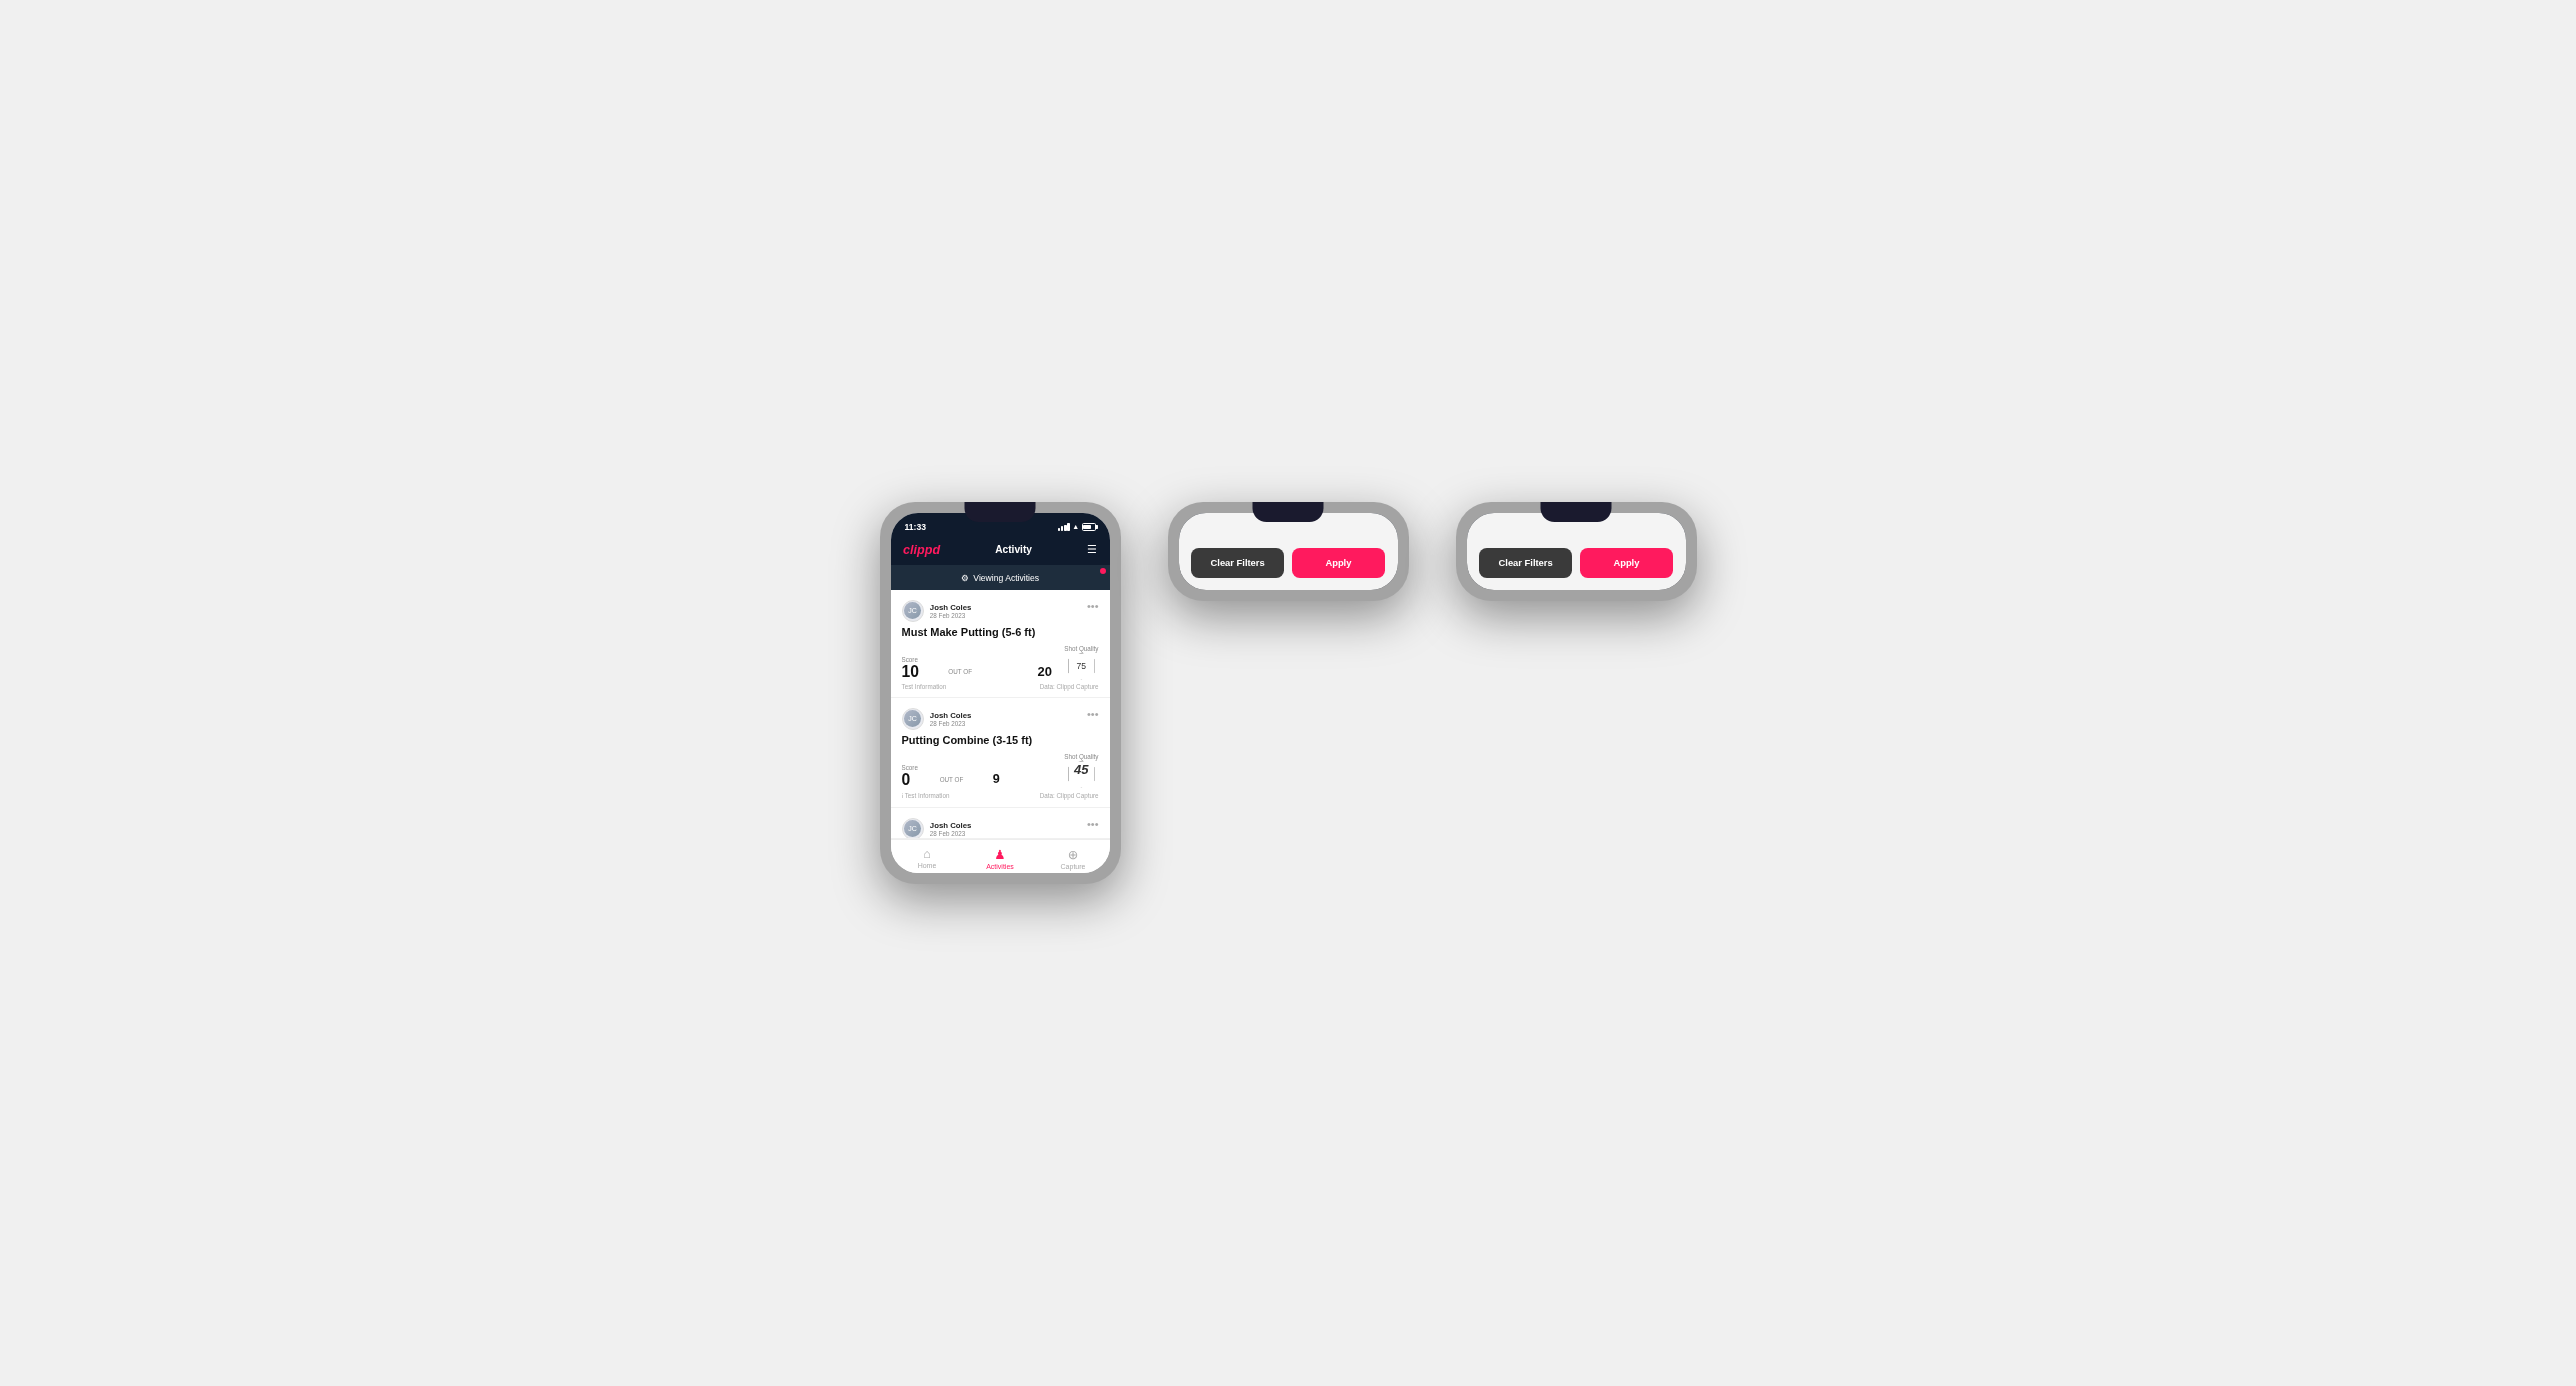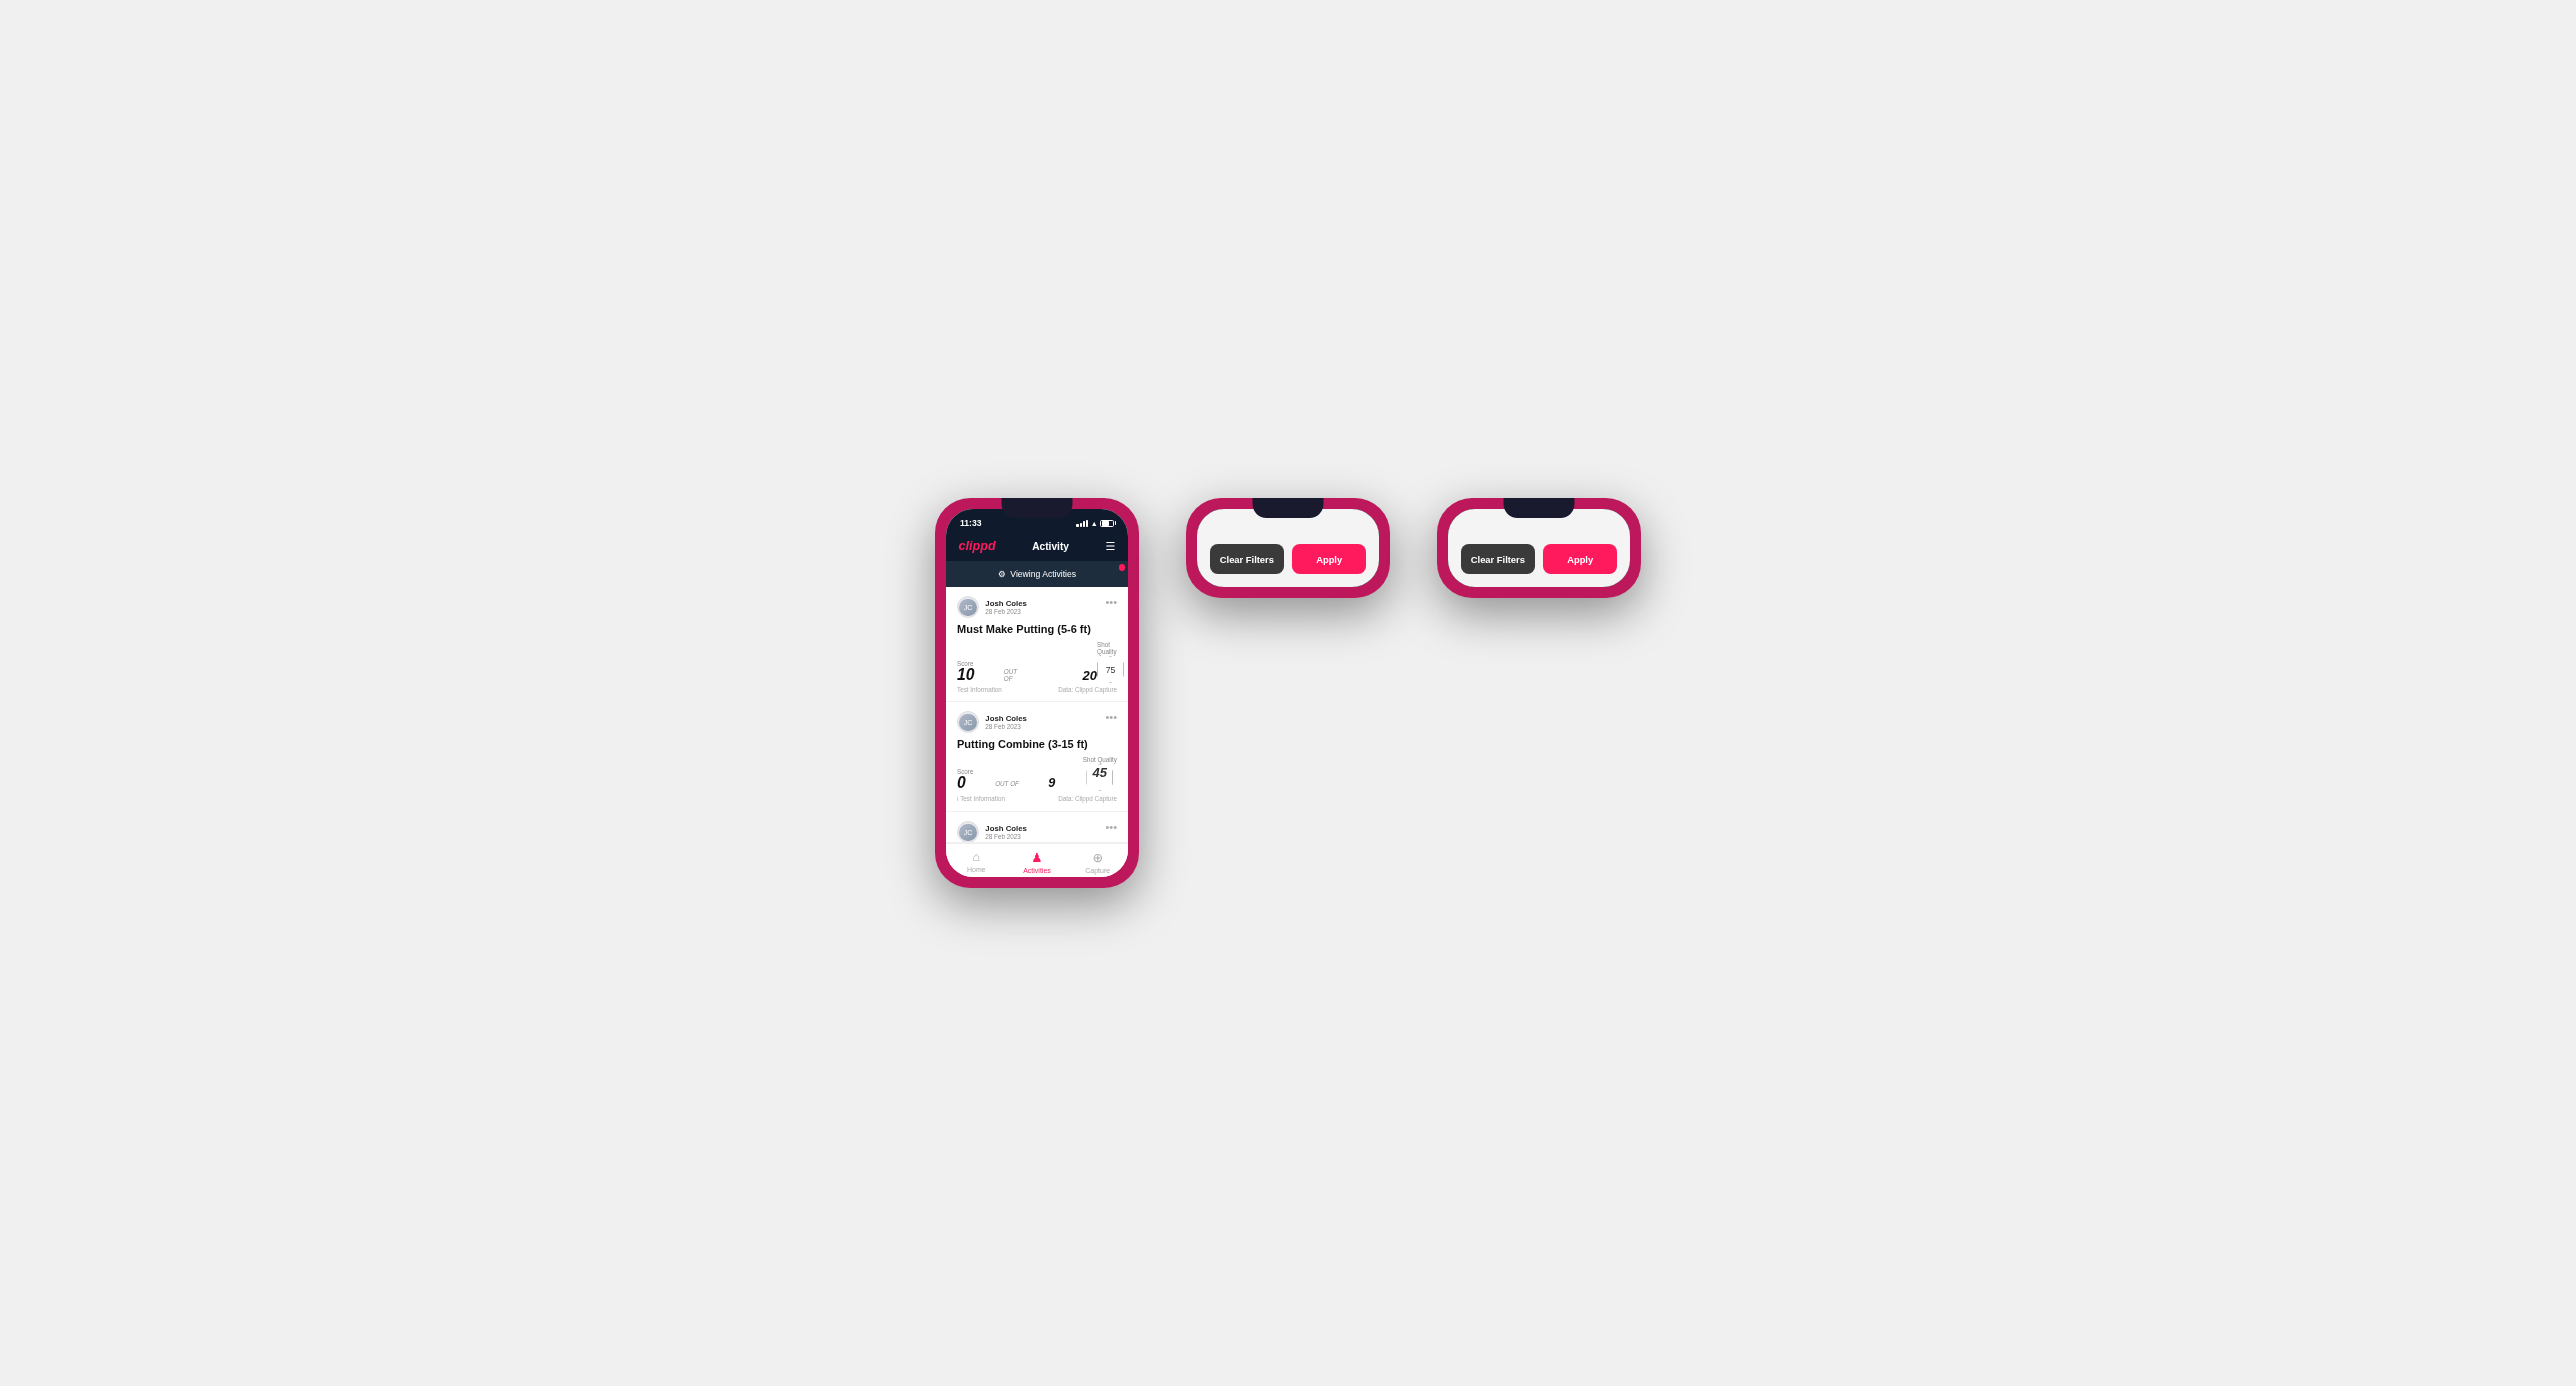--- a/index.html
+++ b/index.html
@@ -14,22 +14,22 @@
     }
     .scene {
       display: flex;
       gap: 47px;
       align-items: flex-start;
       justify-content: center;
     }
 
     
     .phone {
-      width: 204px;
-      background: #be185d;
+      width: 241px;
+      background: #a3a3a3;
       border-radius: 35px;
       padding: 11px;
       box-shadow: 0 15.7px 47px rgba(0,0,0,0.4);
       position: relative;
     }
     .phone-inner {
       border-radius: 27px;
       overflow: hidden;
       background: #fff;
       position: relative;
@@ -164,21 +164,21 @@
       font-size: 7px; color: #fff;
     }
     .user-name { font-size: 7.8px; font-weight: 700; color: #222; }
     .user-date { font-size: 6.3px; color: #888; }
     .more-dots { color: #aaa; font-size: 11px; cursor: pointer; }
     .activity-title { font-size: 11px; font-weight: 700; color: #111; margin-bottom: 6.3px; }
     .stat-label { font-size: 6.3px; color: #888; margin-bottom: 0.8px; }
     .stat-value { font-size: 15.7px; font-weight: 700; color: #111; line-height: 1; }
     .stat-out-of { font-size: 6.3px; color: #888; margin: 0 2.4px; }
     .shot-quality-wrap { display: flex; flex-direction: column; align-items: center; }
-    .stats-section { display: flex; align-items: center; gap: 27px; font-style: italic; }
+    .stats-section { display: flex; align-items: center; gap: 27px; }
     .item-footer {
       display: flex;
       justify-content: space-between;
       align-items: center;
       margin-top: 3.1px;
     }
     .info-label { font-size: 6.3px; color: #aaa; display: flex; align-items: center; gap: 1.6px; }
     .data-label { font-size: 6.3px; color: #aaa; }
 
     

